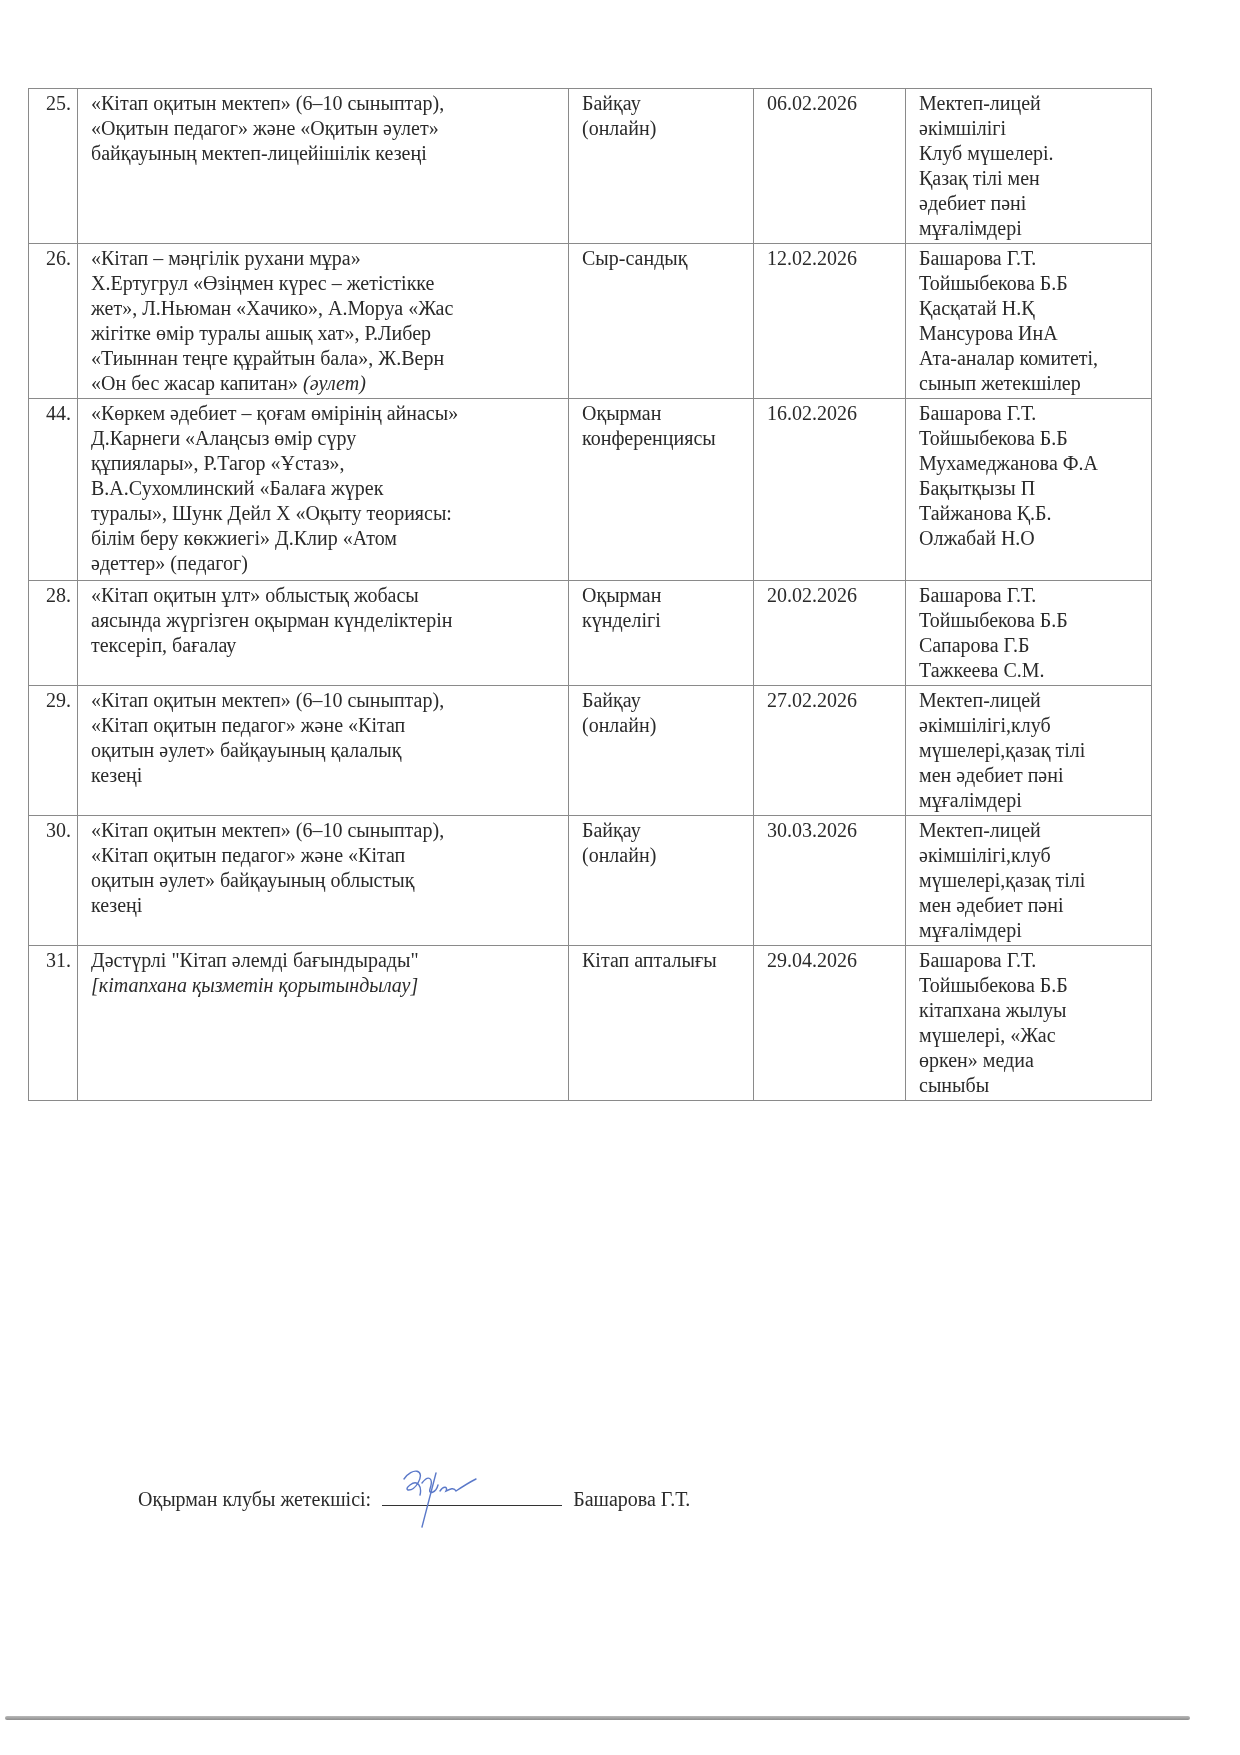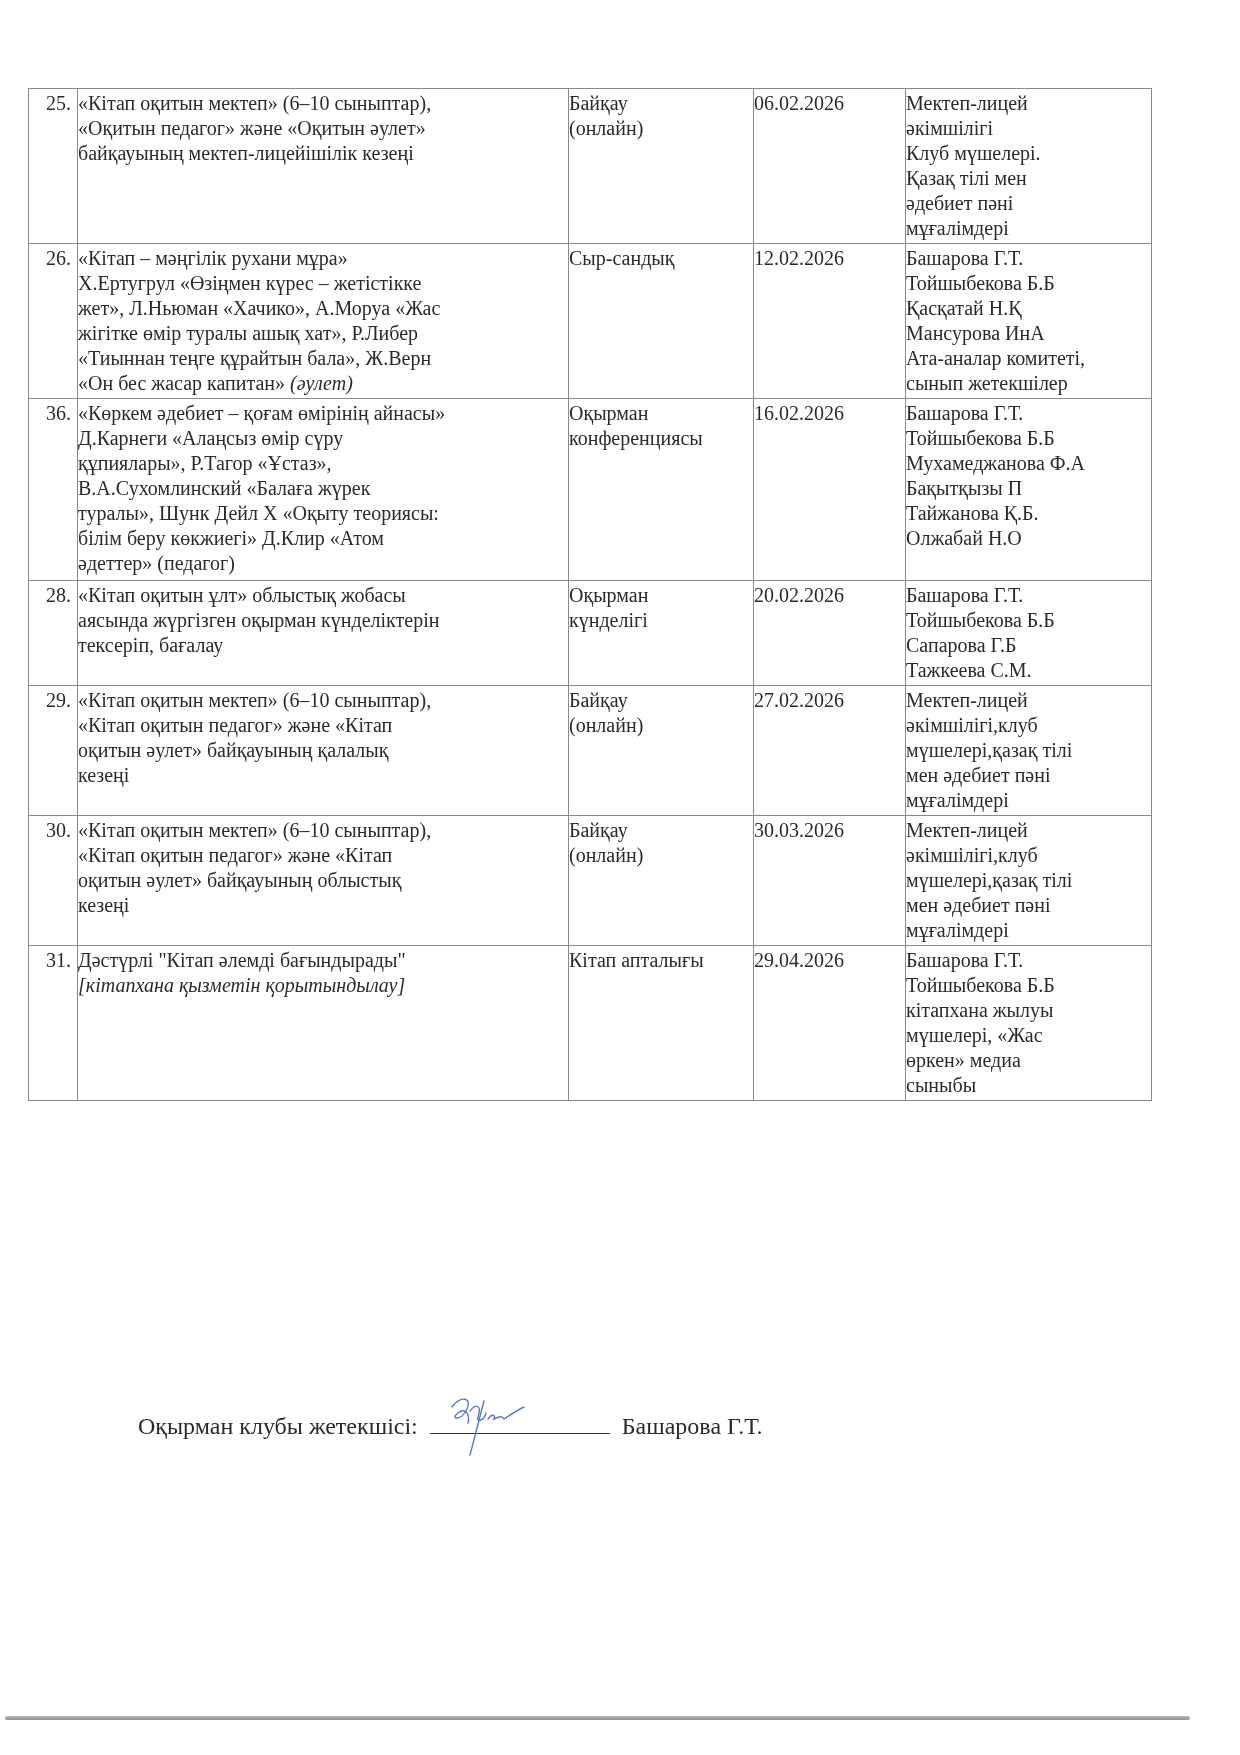--- a/index.html
+++ b/index.html
@@ -2,27 +2,27 @@
 <html><head>
 <meta charset="utf-8">
 <style>
   html, body { margin: 0; padding: 0; background: #ffffff; }
   body { width: 1240px; height: 1755px; position: relative; overflow: hidden;
          font-family: "Liberation Serif", serif; color: #2a2a2a; }
   .page { position: absolute; left: 0; top: 0; width: 1240px; height: 1755px; }
   table.plan { position: absolute; left: 28px; top: 88px; width: 1123px;
                border-collapse: collapse; table-layout: fixed; }
   table.plan td { border: 1.5px solid #8a8a8a; vertical-align: top;
-                  font-size: 20px; line-height: 25px; padding: 2px 6px 2px 0; }
+                  font-size: 20px; line-height: 25px; padding: 2px 6px 2px 13px; }
   td.num { text-align: right; padding-right: 5px; padding-left: 2px; }
   td.desc { padding-left: 9px; }
   td.date { padding-left: 8px; }
   .line { display: block; white-space: nowrap; }
   .it { font-style: italic; }
-  .sig { position: absolute; left: 138px; top: 1413px; font-size: 24px; white-space: nowrap; }
+  .sig { position: absolute; left: 138px; top: 1487px; font-size: 20px; white-space: nowrap; }
   .sig-line { display: inline-block; width: 180px; border-bottom: 1.5px solid #333; margin: 0 6px; position: relative; height: 18px; vertical-align: baseline; }
   .sig-mark { position: absolute; left: 10px; top: -22px; }
   .footer-rule { position: absolute; left: 5px; top: 1716px; width: 1185px; height: 4px;
                  background: linear-gradient(#b9b9b9, #8e8e8e); border-radius: 2px; }
 </style>
 </head>
 <body>
 
 <div class="page">
   <table class="plan">
@@ -65,21 +65,21 @@
           <td class="resp">
             <span class="line">Башарова Г.Т.</span>
             <span class="line">Тойшыбекова Б.Б</span>
             <span class="line">Қасқатай Н.Қ</span>
             <span class="line">Мансурова ИнА</span>
             <span class="line">Ата-аналар комитеті,</span>
             <span class="line">сынып жетекшілер</span>
           </td>
         </tr>
         <tr style="height: 182px;">
-          <td class="num">36.</td>
+          <td class="num">44.</td>
           <td class="desc">
             <span class="line">«Көркем әдебиет – қоғам өмірінің айнасы»</span>
             <span class="line">Д.Карнеги «Алаңсыз   өмір  сүру</span>
             <span class="line">құпиялары», Р.Тагор «Ұстаз»,</span>
             <span class="line">В.А.Сухомлинский «Балаға  жүрек</span>
             <span class="line">туралы»,  Шунк Дейл Х «Оқыту  теориясы:</span>
             <span class="line">білім беру көкжиегі» Д.Клир «Атом</span>
             <span class="line">әдеттер» (педагог)</span>
           </td>
           <td class="form">

